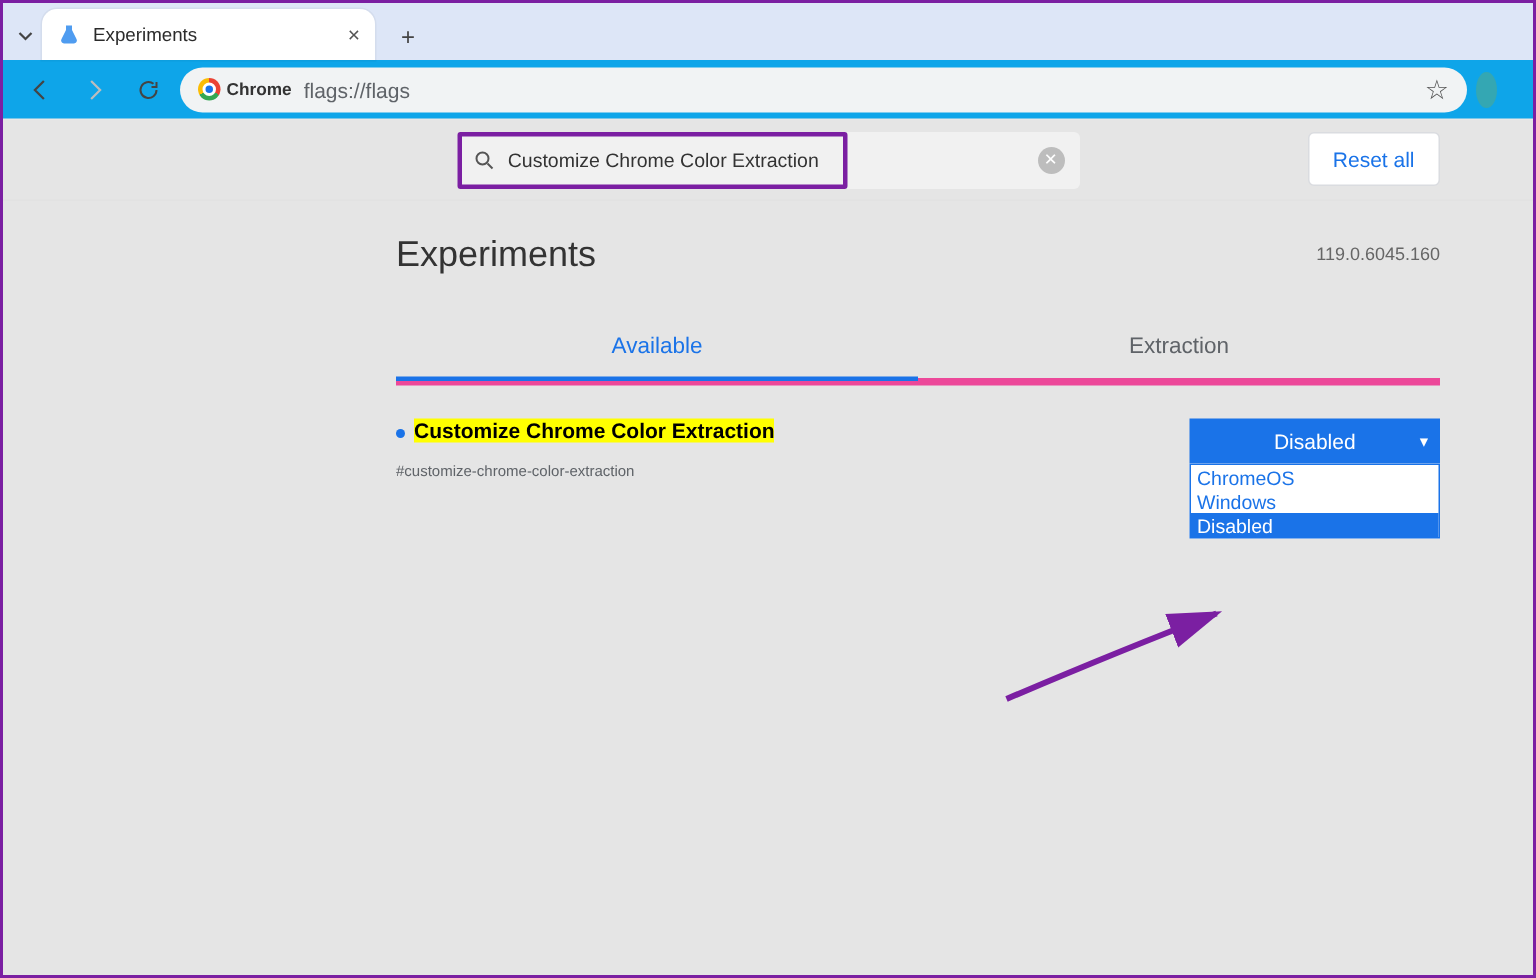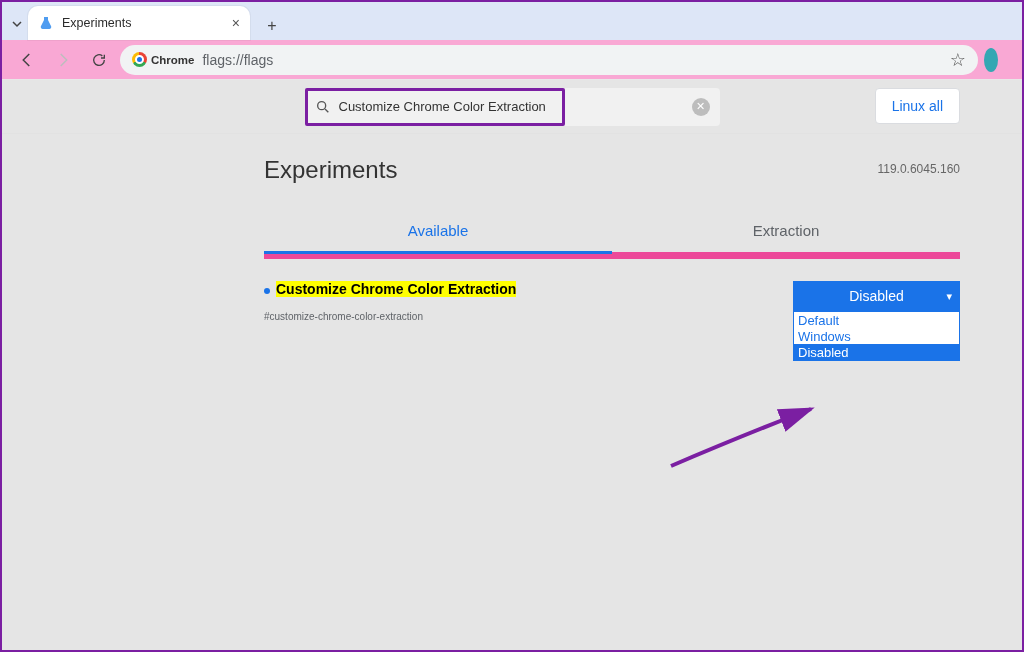--- a/index.html
+++ b/index.html
@@ -9,21 +9,21 @@
   
   .tab-bar { height: 38px; background: #dde6f7; display: flex; align-items: flex-end; padding-left: 4px; }
   .tab-down { width: 22px; height: 32px; display:flex; align-items:center; justify-content:center; font-size:14px; color:#3c3c3c;}
   .tab { background:#fff; border-radius:10px 10px 0 0; height:34px; width:222px; display:flex; align-items:center; padding:0 10px; gap:8px; box-shadow:0 0 0 1px rgba(0,0,0,0.04);}
   .tab-favicon { width:16px; height:16px; }
   .tab-title { flex:1; font-size:12.5px; color:#2b2b2b; }
   .tab-close { font-size:14px; color:#555; }
   .new-tab { width:28px; height:28px; margin-left:8px; display:flex; align-items:center; justify-content:center; font-size:16px; color:#444; border-radius:50%; }
 
   
-  .toolbar { background:#f9a8d4; height:40px; display:flex; align-items:center; padding:0 10px; gap:6px; border-bottom:1px solid #e8e8e8; }
+  .toolbar { background:#0ea5e9; height:40px; display:flex; align-items:center; padding:0 10px; gap:6px; border-bottom:1px solid #e8e8e8; }
   .nav-btn { width:30px; height:30px; display:flex; align-items:center; justify-content:center; color:#555; font-size:18px; border-radius:50%; }
   .nav-btn.dis { color:#bdbdbd; }
   .omnibox { flex:0 0 858px; height:30px; background:#f1f3f4; border-radius:16px; display:flex; align-items:center; padding:0 12px; gap:8px; }
   .chrome-badge { font-size:11.5px; font-weight:600; color:#333; display:flex; align-items:center; gap:4px; }
   .chrome-dot { width:15px; height:15px; border-radius:50%; background: conic-gradient(#ea4335 0 120deg, #34a853 120deg 240deg, #fbbc05 240deg 360deg); position:relative; }
   .chrome-dot::after { content:''; position:absolute; inset:3px; border-radius:50%; background:#1a73e8; border:2px solid #fff; }
   .url-text { font-size:14px; color:#5f6368; }
   .om-spacer { flex:1; }
   .star { font-size:18px; color:#555; }
   .avatar { width:14px; height:30px; display:flex; align-items:center; justify-content:center; }
@@ -36,21 +36,21 @@
   .search-highlight { position:absolute; left:0; top:0; height:100%; width:260px; border:3px solid #7b1fa2; border-radius:2px; pointer-events:none;}
   .search-icon { width:16px; height:16px; color:#555; }
   .search-input { flex:1; border:none; background:transparent; font-size:13px; color:#333; outline:none; }
   .clear-btn { width:18px; height:18px; border-radius:50%; background:#bdbdbd; color:#fff; display:flex; align-items:center; justify-content:center; font-size:11px; }
   .reset-btn { position:absolute; right:62px; top:8px; height:36px; padding:0 16px; border:1px solid #dadce0; border-radius:4px; background:#fff; color:#1a73e8; font-size:14px; display:flex; align-items:center; }
 
   .content-inner { width:696px; margin-left:262px; padding-top:18px; }
   .page-title { font-size:24px; color:#333; font-weight:400; padding-top:4px;}
   .version { position:absolute; right:62px; top:82px; font-size:12px; color:#666; }
 
-  .tabs-row { display:flex; margin-top:28px; border-bottom:7px solid #ec4899; }
+  .tabs-row { display:flex; margin-top:28px; border-bottom:5px solid #ec4899; }
   .page-tab { flex:1; text-align:center; font-size:15px; padding:10px 0 12px; color:#5f6368; }
   .page-tab.active { color:#1a73e8; border-bottom:3px solid #1a73e8; margin-bottom:-2px; }
 
   .flag-row { display:flex; margin-top:22px; gap:12px; }
   .flag-text { flex:1; }
   .flag-title-line { display:flex; align-items:center; gap:6px; }
   .bullet { width:6px; height:6px; background:#1a73e8; border-radius:50%; margin-top:4px;}
   .flag-title { font-size:14px; font-weight:600; background:#ffff00; }
   .flag-desc { font-size:13px; color:#5f6368; line-height:1.5; margin-top:6px; padding-right:10px;}
   .flag-hash { font-size:10px; color:#5f6368; margin-top:14px; display:inline-block;}
@@ -124,21 +124,21 @@
       <div class="search-highlight"></div>
       <span class="search-icon">
         <svg width="16" height="16" viewBox="0 0 24 24">
             <circle cx="10" cy="10" r="6" stroke="#555" stroke-width="2" fill="none"></circle>
             <path d="M15 15l5 5" stroke="#555" stroke-width="2"></path>
           </svg>
       </span>
       <input class="search-input" value="Customize Chrome Color Extraction" style="">
       <span class="clear-btn">✕</span>
     </div>
-    <button class="reset-btn">Linux all</button>
+    <button class="reset-btn">Reset all</button>
   </div>
 
   <div class="content-inner">
     <div class="page-title">Experiments</div>
 
     <div class="tabs-row">
       <div class="page-tab active">Available</div>
       <div class="page-tab">Extraction</div>
     </div>
 
@@ -149,21 +149,21 @@
           <span class="flag-title">Customize Chrome Color Extraction</span>
         </div>
         <span class="flag-hash">#customize-chrome-color-extraction</span>
       </div>
       <div class="select-wrap">
         <button class="select-btn">
           <span>Disabled</span>
           <span class="chev">▾</span>
         </button>
         <div class="dropdown">
-          <div class="opt">Default</div>
+          <div class="opt">ChromeOS</div>
           <div class="opt">Windows</div>
           <div class="opt sel">Disabled</div>
         </div>
       </div>
     </div>
   </div>
 
   <span class="version">119.0.6045.160</span>
 
   <svg class="arrow-svg" width="170" height="70">

